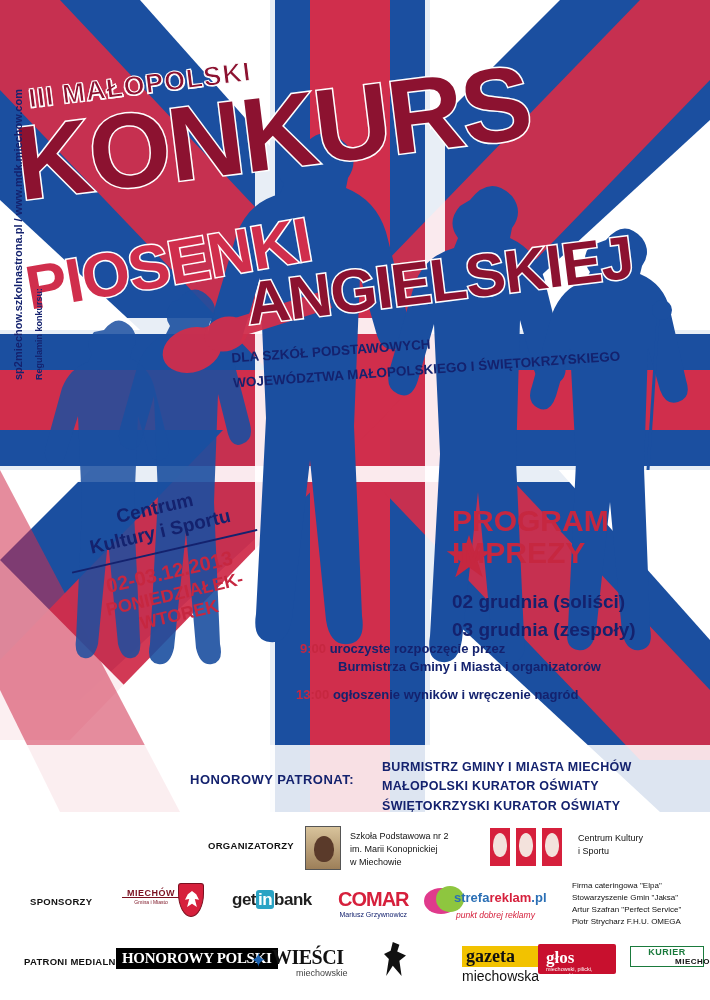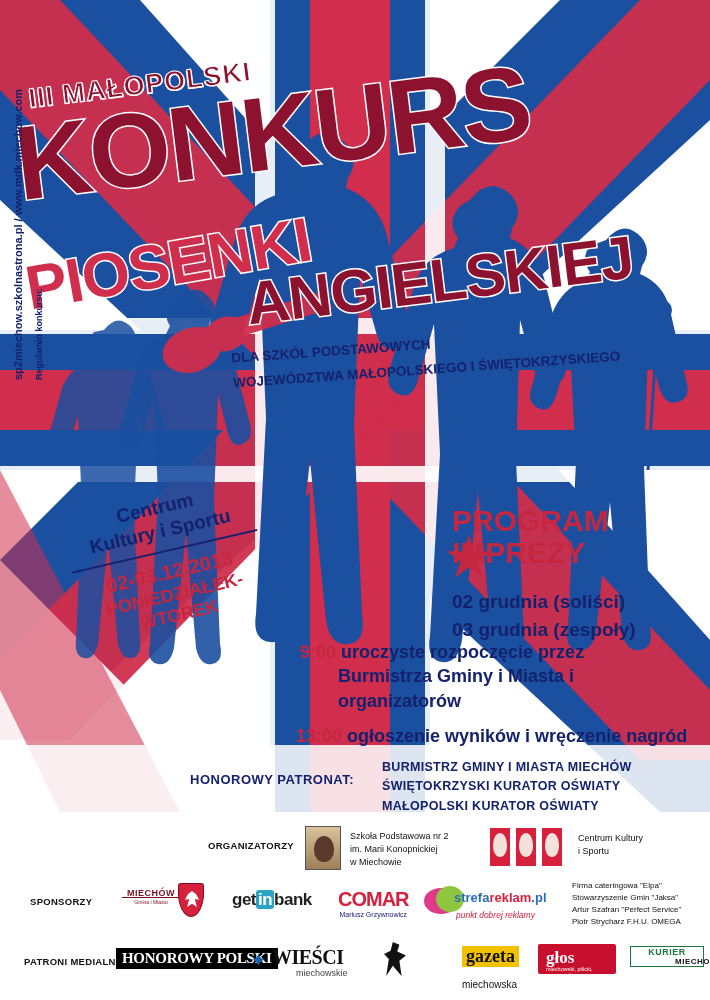--- a/index.html
+++ b/index.html
@@ -114,21 +114,21 @@
   }
   .star {
     position:absolute; left:440px; top:528px;
     width:58px; height:58px;
     color:#c62740;
     font-size:58px; line-height:58px; text-align:center;
   }
 
   
   .schedule { position:absolute; left:300px; top:640px; width:400px; }
-  .sched-row { margin-bottom:11px; font-size:18px; font-weight:bold; line-height:1.35; }
+  .sched-row { margin-bottom:11px; font-size:13px; font-weight:bold; line-height:1.35; }
   .sched-time { color:#c62740; }
   .sched-txt { color:#14226e; }
 
   
   .patronage { position:absolute; left:190px; top:758px; width:510px; }
   .patron-label {
     position:absolute; left:0; top:14px;
     font-size:13px; font-weight:bold; color:#14226e; letter-spacing:.5px;
   }
   .patron-list {
@@ -271,21 +271,21 @@
   .radio .r1 {
     position:absolute; left:30px; top:20px;
     font-size:10px; font-weight:bold; color:#e08a00;
   }
   .gazeta { left:446px; top:12px; text-align:left;padding-left:16px; }
   .gazeta .g1 {
     font-size:18px; font-weight:bold; color:#111;
     font-family:"Liberation Serif", serif;
     background:#f2c200; padding:0 4px;
   }
-  .gazeta .g2 { font-size:10px; color:#111; margin-top:12px; }
+  .gazeta .g2 { font-size:14px; color:#111; margin-top:1px; }
   .glos { left:538px; top:10px; }
   .glos .gl-box {
     position:absolute; left:0; top:0; width:78px; height:30px;
     background:#c8102e; border-radius:2px;
   }
   .glos .gl1 {
     position:absolute; left:8px; top:4px;
     font-size:17px; font-weight:bold; color:#ffffff;
     font-family:"Liberation Serif", serif;
   }
@@ -404,22 +404,22 @@
     <div class="sched-row" style="margin-left:-4px;">
       <span class="sched-time">13:00</span>
       <span class="sched-txt">ogłoszenie wyników i wręczenie nagród</span>
     </div>
   </div>
 
   <div class="patronage">
     <div class="patron-label">HONOROWY PATRONAT:</div>
     <div class="patron-list">
       <div>BURMISTRZ GMINY I MIASTA MIECHÓW</div>
+      <div>MAŁOPOLSKI KURATOR OŚWIATY</div>
       <div>ŚWIĘTOKRZYSKI KURATOR OŚWIATY</div>
-      <div>MAŁOPOLSKI KURATOR OŚWIATY</div>
     </div>
   </div>
 
   <div class="bottom">
 
     <div class="org-row">
       <div class="org-label">ORGANIZATORZY</div>
       <div class="org-pic">
           <div class="face"></div>
         </div>

